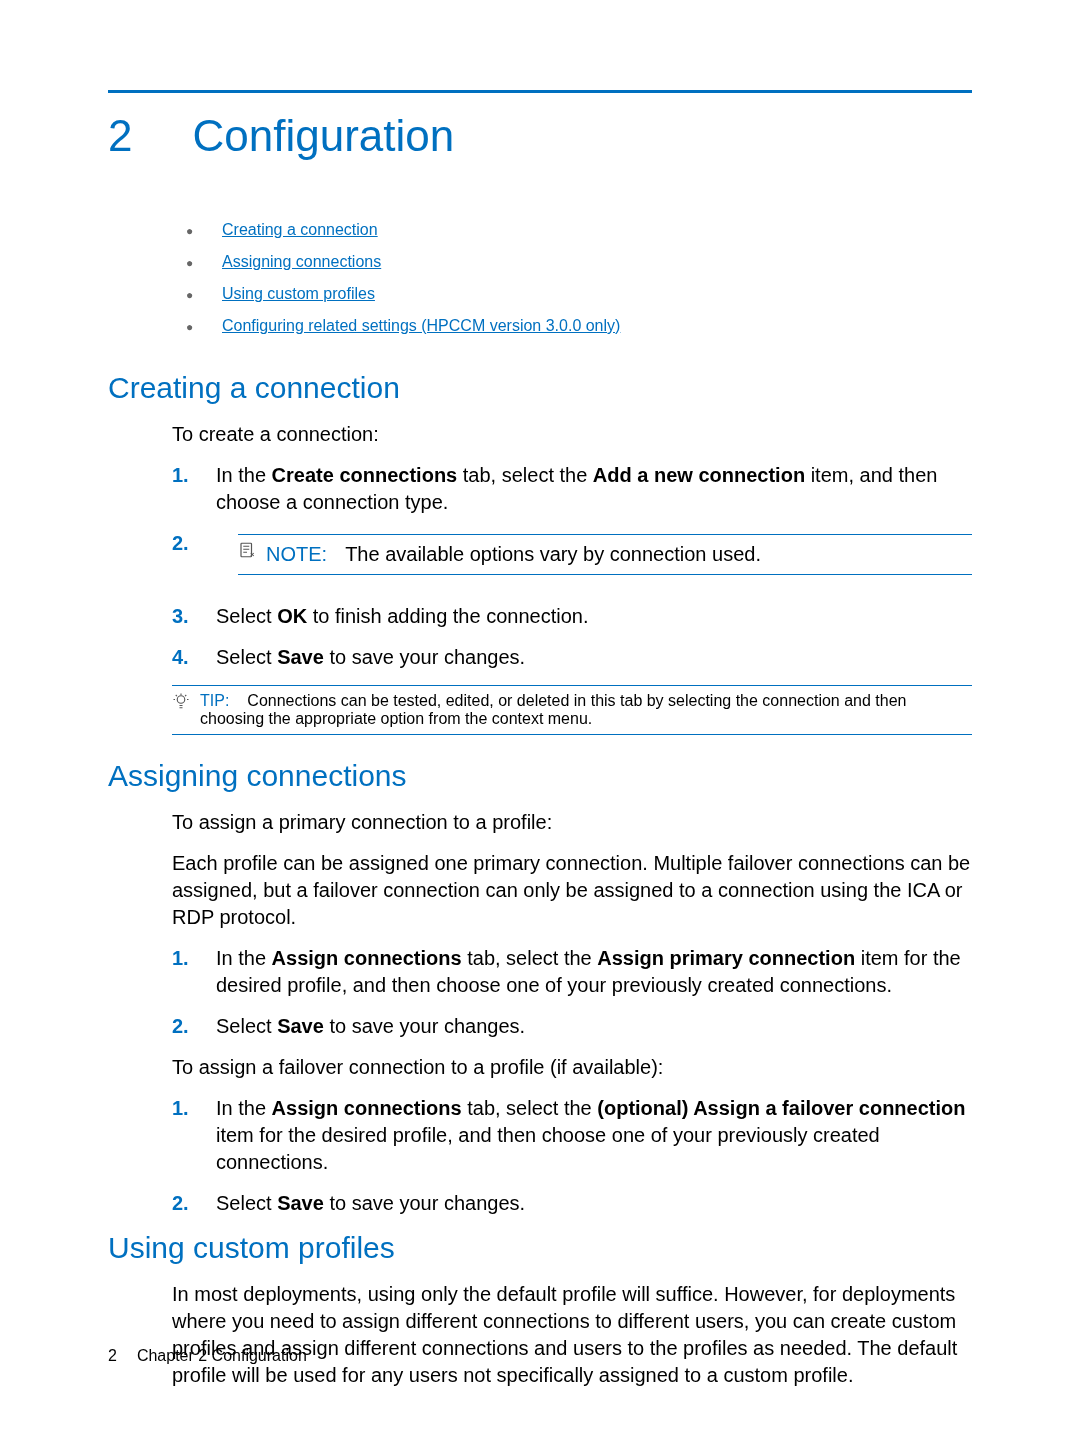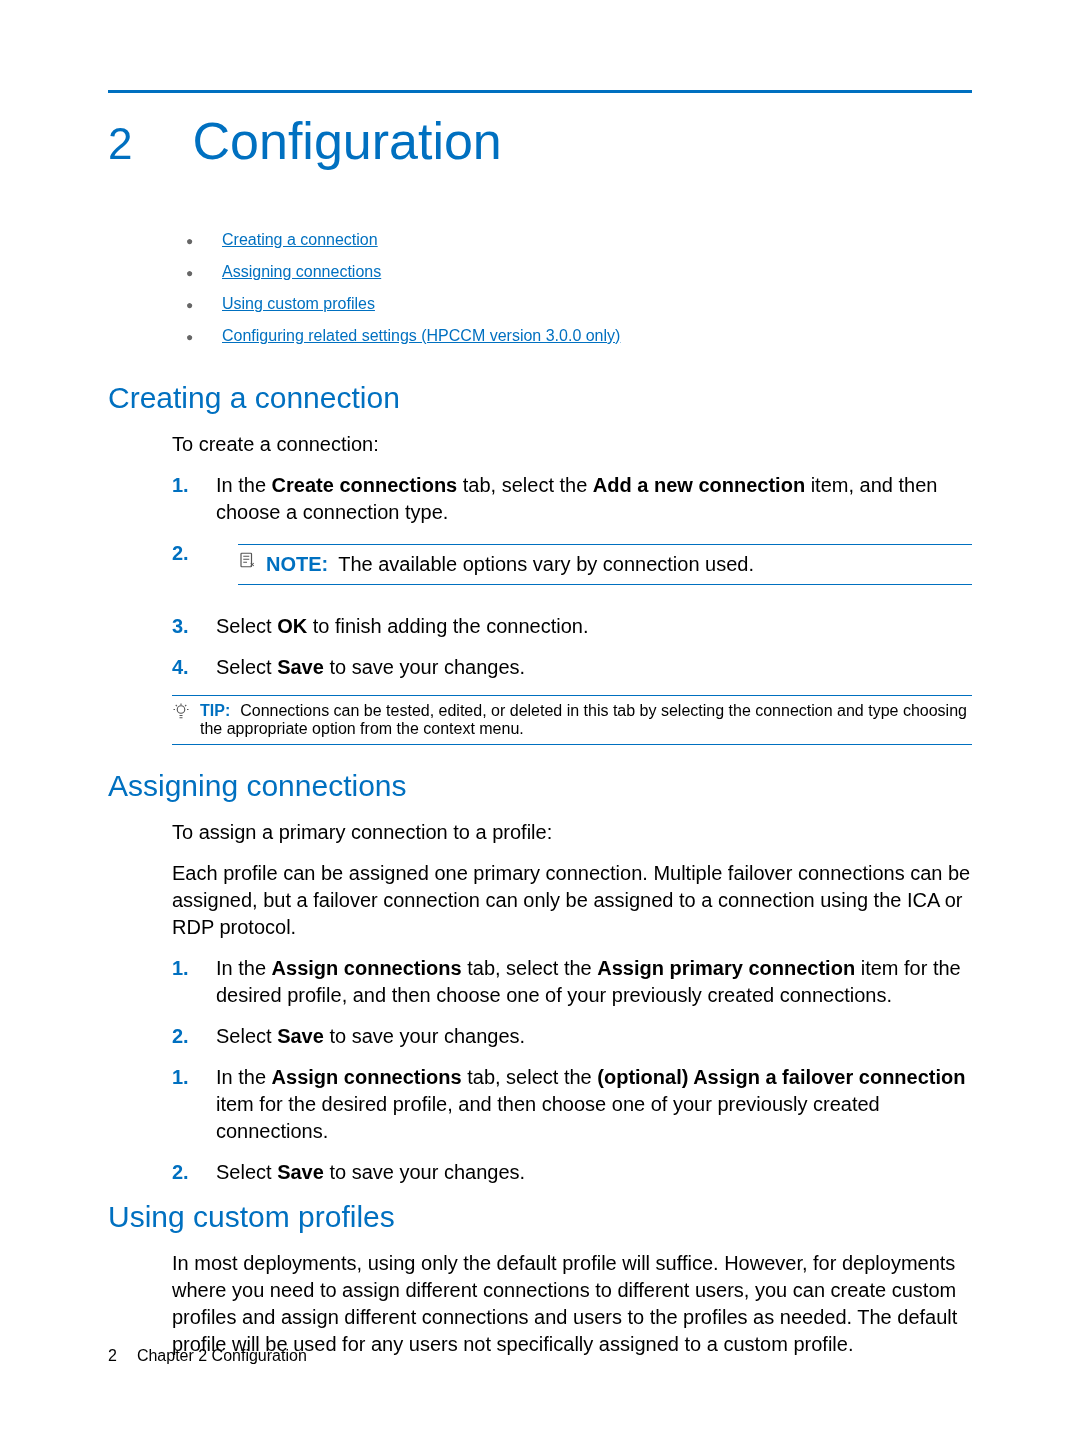--- a/index.html
+++ b/index.html
@@ -1,38 +1,38 @@
 <!DOCTYPE html>
 <html><head>
   <meta charset="utf-8">
   <style>
     * { box-sizing: border-box; margin: 0; padding: 0; }
     html, body { width: 1080px; height: 1437px; background: #fff; font-family: Arial, Helvetica, sans-serif; color: #000; }
     .page { position: relative; width: 1080px; height: 1437px; padding: 90px 108px 70px 108px; }
     .top-rule { border-top: 3px solid #0070c0; margin-bottom: 18px; }
     .chapter-line { display: flex; align-items: baseline; gap: 60px; margin-bottom: 60px; }
     .chapter-num { color: #0070c0; font-size: 44px; font-weight: 400; }
-    .chapter-title { color: #0070c0; font-size: 52px; font-weight: 400; }
+    .chapter-title { color: #0070c0; font-size: 44px; font-weight: 400; }
     .toc { margin-left: 78px; margin-bottom: 34px; }
     .toc-item { display: flex; align-items: flex-start; margin-bottom: 12px; font-size: 16px; }
     .toc-bullet { color: #666; font-size: 12px; width: 36px; display: inline-block; line-height: 20px; }
     .toc-link { color: #0070c0; text-decoration: underline; }
     h2.section { color: #0070c0; font-size: 30px; font-weight: 400; margin-bottom: 16px; margin-top: 8px; }
     .body { margin-left: 64px; font-size: 20px; line-height: 1.35; }
     .body p { margin-bottom: 14px; }
     ol.steps { list-style: none; margin-left: 0; padding-left: 0; }
     ol.steps > li { display: flex; margin-bottom: 14px; }
     ol.steps > li .num { color: #0070c0; font-weight: 700; width: 44px; flex-shrink: 0; }
     ol.steps > li .content { flex: 1; }
     .bold { font-weight: 700; }
     .callout-wrap { margin: 4px 0 14px 0; }
     .callout-rule { border-top: 1px solid #0070c0; }
     .callout { display: flex; align-items: flex-start; padding: 6px 0; }
     .callout-icon { width: 28px; flex-shrink: 0; color: #555; font-size: 16px; }
-    .callout-label { color: #0070c0; font-weight: 700; margin-right: 10px; }
+    .callout-label { color: #0070c0; font-weight: 400; margin-right: 18px; }
     .callout-text { flex: 1; }
     .callout-nested { margin-left: 22px; }
     .tip-block { margin-left: 64px; margin-top: 2px; margin-bottom: 24px; }
     .footer { position: absolute; bottom: 72px; left: 108px; font-size: 16px; display: flex; gap: 20px; }
   </style>
 </head>
 <body>
 
 <div class="page">
   <div class="top-rule"></div>
@@ -101,39 +101,40 @@
   <div class="tip-block">
     <div class="callout-rule"></div>
     <div class="callout">
       <span class="callout-icon">
         <svg width="18" height="18" viewBox="0 0 24 24" fill="none" stroke="#555" stroke-width="1.5">
             <circle cx="12" cy="10" r="5"></circle>
             <path d="M10 18h4M10 21h4"></path>
             <path d="M12 2v2M4 10H2M22 10h-2M5 4l1.5 1.5M19 4l-1.5 1.5"></path>
           </svg>
       </span>
-      <span class="callout-text"><span class="callout-label">TIP:</span><span>Connections can be tested, edited, or deleted in this tab by selecting the connection and type choosing the appropriate option from the context menu.</span></span>
+      <span class="callout-text"><span class="callout-label">TIP:</span><span>Connections can be tested, edited, or deleted in this tab by selecting the connection and then choosing the appropriate option from the context menu.</span></span>
     </div>
     <div class="callout-rule"></div>
   </div>
 
   <h2 class="section">Assigning connections</h2>
   <div class="body">
     <p>To assign a primary connection to a profile:</p>
     <p>Each profile can be assigned one primary connection. Multiple failover connections can be assigned, but a failover connection can only be assigned to a connection using the ICA or RDP protocol.</p>
     <ol class="steps">
       <li>
         <span class="num">1.</span>
         <span class="content"><span>In the </span><span class="bold">Assign connections</span><span> tab, select the </span><span class="bold">Assign primary connection</span><span> item for the desired profile, and then choose one of your previously created connections.</span></span>
       </li>
       <li>
         <span class="num">2.</span>
         <span class="content"><span>Select </span><span class="bold">Save</span><span> to save your changes.</span></span>
       </li>
     </ol>
+    <p>To assign a failover connection to a profile (if available):</p>
     <ol class="steps">
       <li>
         <span class="num">1.</span>
         <span class="content"><span>In the </span><span class="bold">Assign connections</span><span> tab, select the </span><span class="bold">(optional) Assign a failover connection</span><span> item for the desired profile, and then choose one of your previously created connections.</span></span>
       </li>
       <li>
         <span class="num">2.</span>
         <span class="content"><span>Select </span><span class="bold">Save</span><span> to save your changes.</span></span>
       </li>
     </ol>

